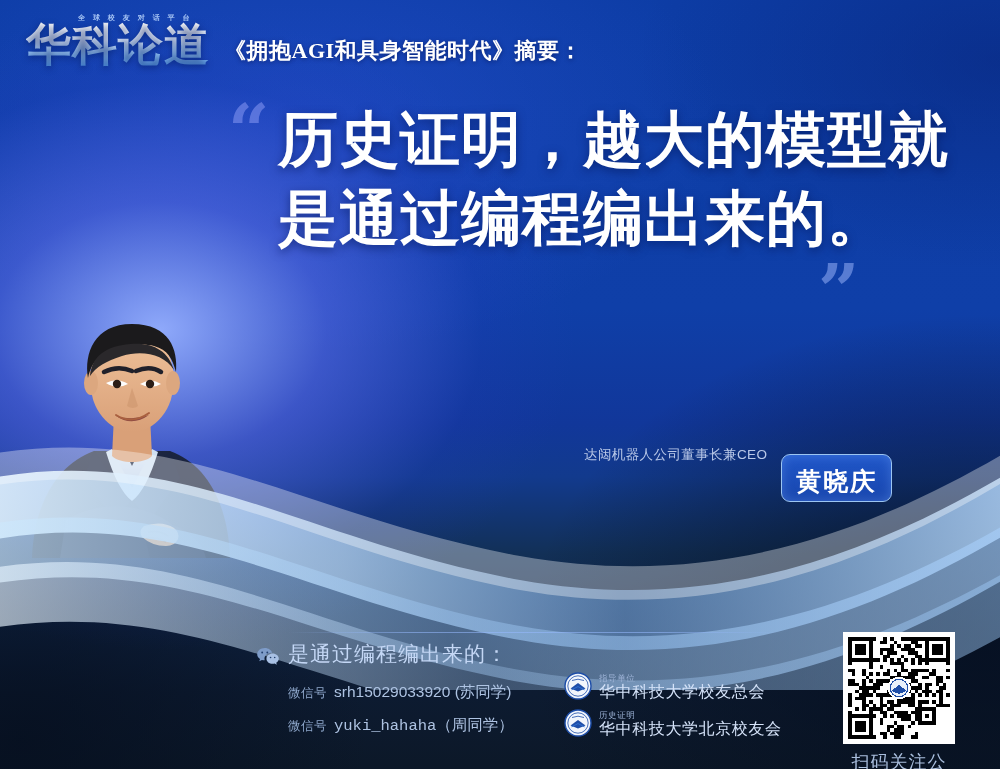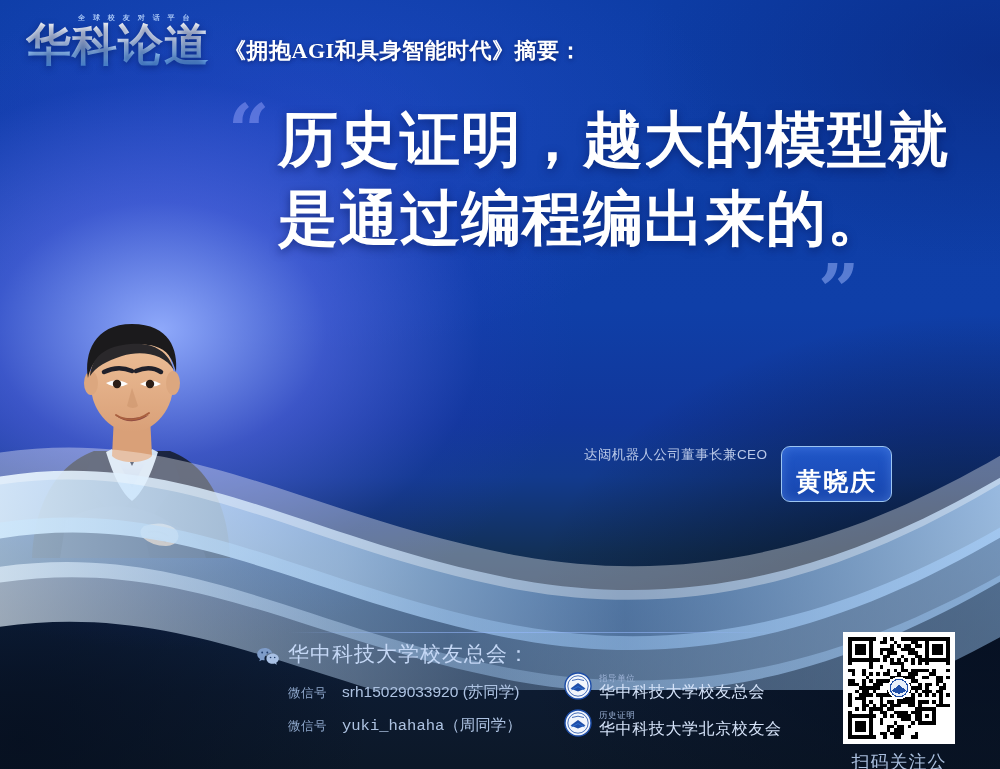--- a/index.html
+++ b/index.html
@@ -74,38 +74,39 @@
     position:absolute; left:22px; top:288px; width:220px; height:270px;
   }
   .portrait svg{ display:block; width:100%; height:100%; }
   
   .waves{ position:absolute; left:0; top:430px; width:1000px; height:260px; }
   .waves svg{ display:block; width:100%; height:100%; }
   
   .attrib{ position:absolute; left:584px; top:446px; display:flex; align-items:flex-start; gap:14px; }
   .attrib-role{ font-size:13.5px; color:#b9c8e8; letter-spacing:0.4px; white-space:nowrap; }
   .name-badge{
-    padding:21px 14px 7px; border:1.5px solid #9cc5f2; border-radius:9px;
+    padding:13px 14px 7px; border:1.5px solid #9cc5f2; border-radius:9px;
     background:linear-gradient(180deg,#2057c9 0%,#1846ad 100%);
     color:#ffffff; font-size:25px; font-weight:700; letter-spacing:2px;
     line-height:1.05; white-space:nowrap;
     box-shadow:0 0 12px rgba(120,170,255,0.35) inset;
+    margin-top:8px;
   }
   
   .divider{
     position:absolute; left:288px; top:632px; width:496px; height:1px;
     background:linear-gradient(90deg, rgba(140,180,255,0) 0%, rgba(150,185,255,0.55) 25%, rgba(150,185,255,0.55) 75%, rgba(140,180,255,0) 100%);
   }
   .wechat-icon{ position:absolute; left:256px; top:646px; width:24px; height:20px; }
   .cta{
     position:absolute; left:288px; top:640px;
     font-size:21px; color:#c4d7f5; letter-spacing:1px; font-weight:400;
   }
   .wx-line{ position:absolute; left:288px; font-size:15.5px; color:#aec3e2; white-space:nowrap; }
-  .wx-line .lbl{ font-size:12.5px; color:#8fa8cc; margin-right:15px; letter-spacing:0.5px; }
+  .wx-line .lbl{ font-size:12.5px; color:#8fa8cc; margin-right:7px; letter-spacing:0.5px; }
   .wx1{ top:682px; }
   .wx2{ top:715px;font-family:Liberation Mono, monospace; }
   .org{ position:absolute; left:564px; display:flex; align-items:flex-end; gap:7px; }
   .org1{ top:672px; }
   .org2{ top:709px; }
   .org-seal{ width:28px; height:28px; flex:0 0 28px; }
   .org-txt{ display:flex; flex-direction:column; line-height:1; }
   .org-kind{ font-size:8.5px; color:#9db3d6; letter-spacing:0.6px; margin-bottom:2px; }
   .org-name{ font-size:16px; color:#d6e4fa; letter-spacing:0.6px; white-space:nowrap; }
   
@@ -246,21 +247,21 @@
   <div class="wechat-icon">
     <svg viewBox="0 0 28 24" xmlns="http://www.w3.org/2000/svg">
       <path d="M10.2 2.2C5.3 2.2 1.4 5.5 1.4 9.5c0 2.3 1.3 4.3 3.3 5.6l-.9 2.7 3.1-1.6c.9.2 1.8.4 2.8.4h.5c-.2-.6-.3-1.2-.3-1.8 0-3.8 3.7-6.9 8.3-6.9h.7C18.2 4.7 14.6 2.2 10.2 2.2Z" fill="#7e9cc9"></path>
       <circle cx="7.2" cy="7.6" r="1.1" fill="#24406e"></circle>
       <circle cx="13.2" cy="7.6" r="1.1" fill="#24406e"></circle>
       <path d="M26.6 14.8c0-3.3-3.2-6-7.2-6s-7.2 2.7-7.2 6 3.2 6 7.2 6c.8 0 1.6-.1 2.3-.3l2.6 1.3-.7-2.2c1.8-1.1 3-2.8 3-4.8Z" fill="#a8c0e4"></path>
       <circle cx="17" cy="13.4" r="0.95" fill="#24406e"></circle>
       <circle cx="21.8" cy="13.4" r="0.95" fill="#24406e"></circle>
     </svg>
   </div>
-  <div class="cta">华中科技大学校友总会：</div>
+  <div class="cta">是通过编程编出来的：</div>
 
   <div class="wx-line wx1">
     <span class="lbl">微信号</span><span>srh15029033920 (苏同学)</span>
   </div>
   <div class="wx-line wx2">
     <span class="lbl">微信号</span><span>yuki_hahaha（周同学）</span>
   </div>
 
   <div class="org org1">
     <span class="org-seal">

